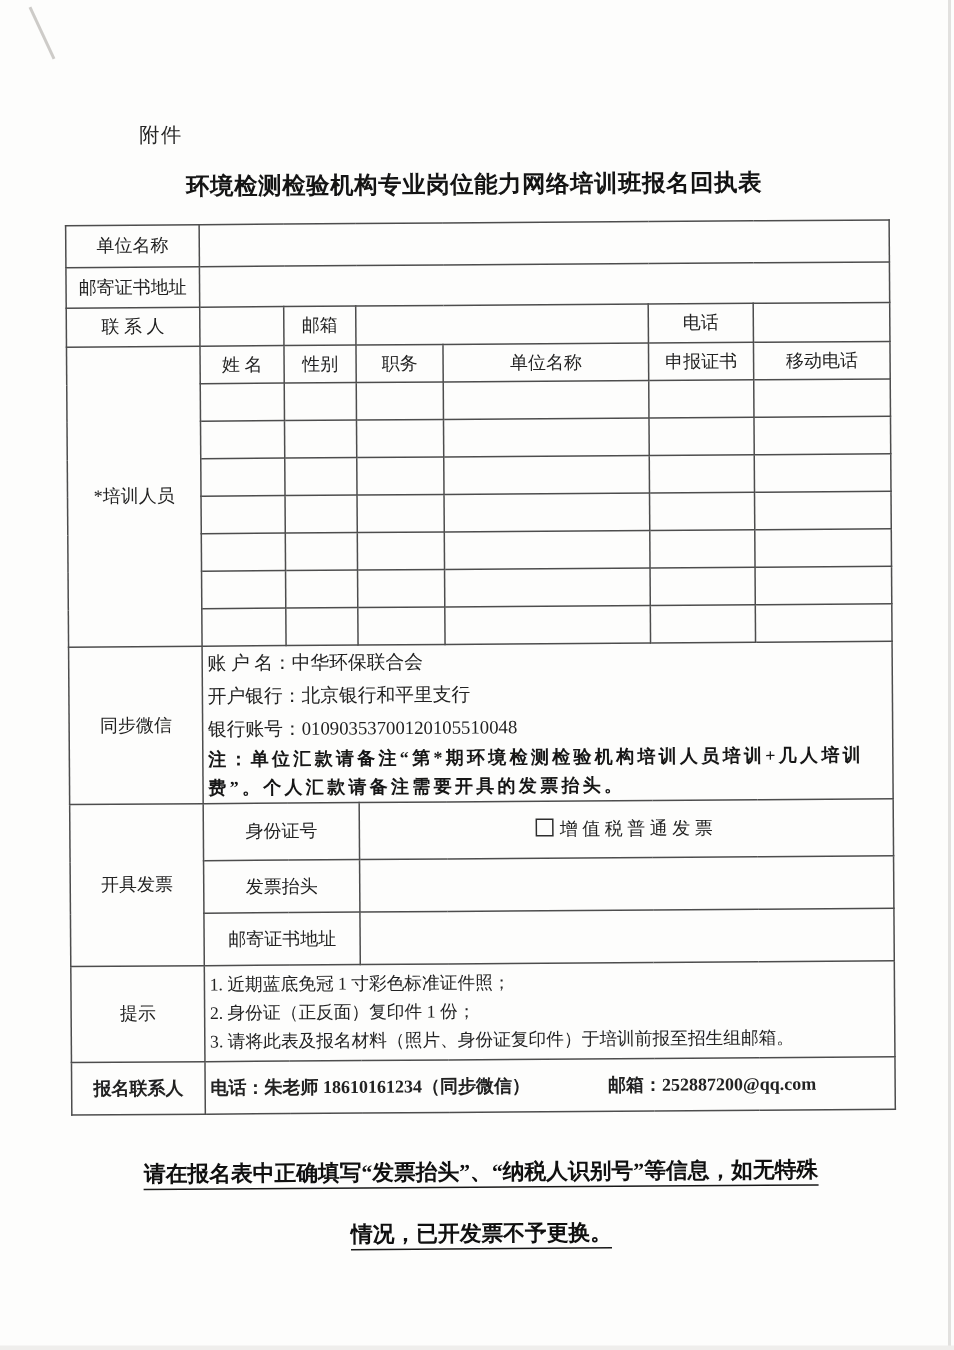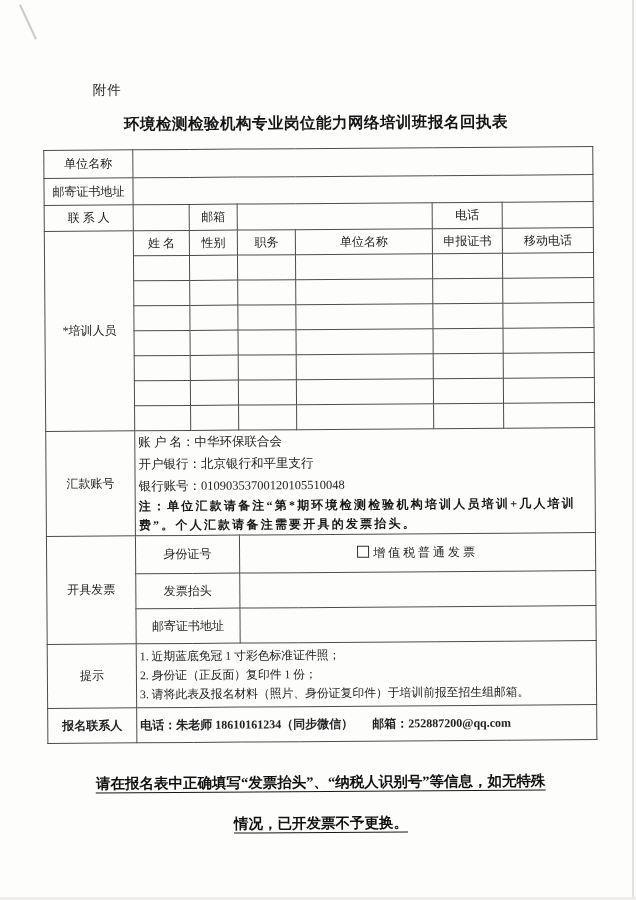--- a/index.html
+++ b/index.html
@@ -66,21 +66,21 @@
   td.inv-val{text-align:center;letter-spacing:3px;font-size:12.5px;}
   .cb{
     display:inline-block;width:10px;height:10px;
     border:1px solid #2e2e2e;margin-right:4px;vertical-align:-1px;
     letter-spacing:0;
   }
   td.tips-cell{padding:3px 2px 3px 8px;vertical-align:middle;}
   .tip-line{line-height:19px;font-size:11.8px;}
   td.bold-cell{font-weight:bold;color:#111;}
   td.reg-contact{padding-left:8px;font-size:12.5px;}
-  .reg-email{margin-left:16px;}
+  .reg-email{margin-left:49px;}
   .footer{
     position:absolute;left:0;top:762px;width:636px;
     text-align:center;font-weight:bold;font-size:14.5px;color:#101010;
   }
   .f-line{line-height:41px;}
   .f-line span{border-bottom:1.5px solid #181818;padding-bottom:1px;}
 </style>
 </head>
 <body>
 
@@ -180,21 +180,21 @@
       </tr>
         <tr class="h26" id="trainee-row-tpl">
         <td></td>
           <td></td>
         <td></td>
           <td></td>
         <td></td>
           <td></td>
       </tr>
       <tr class="h105">
-        <td class="lab">汇款账号</td>
+        <td class="lab">同步微信</td>
         <td colspan="6" class="remit">
           <div class="remit-line">账 户 名：中华环保联合会</div>
           <div class="remit-line">开户银行：北京银行和平里支行</div>
           <div class="remit-line">银行账号：01090353700120105510048</div>
           <div class="remit-note">注：单位汇款请备注“第*期环境检测检验机构培训人员培训+几人培训费”。个人汇款请备注需要开具的发票抬头。</div>
         </td>
       </tr>
       <tr class="h39">
         <td class="lab" rowspan="3">开具发票</td>
         <td class="lab" colspan="2">身份证号</td>

